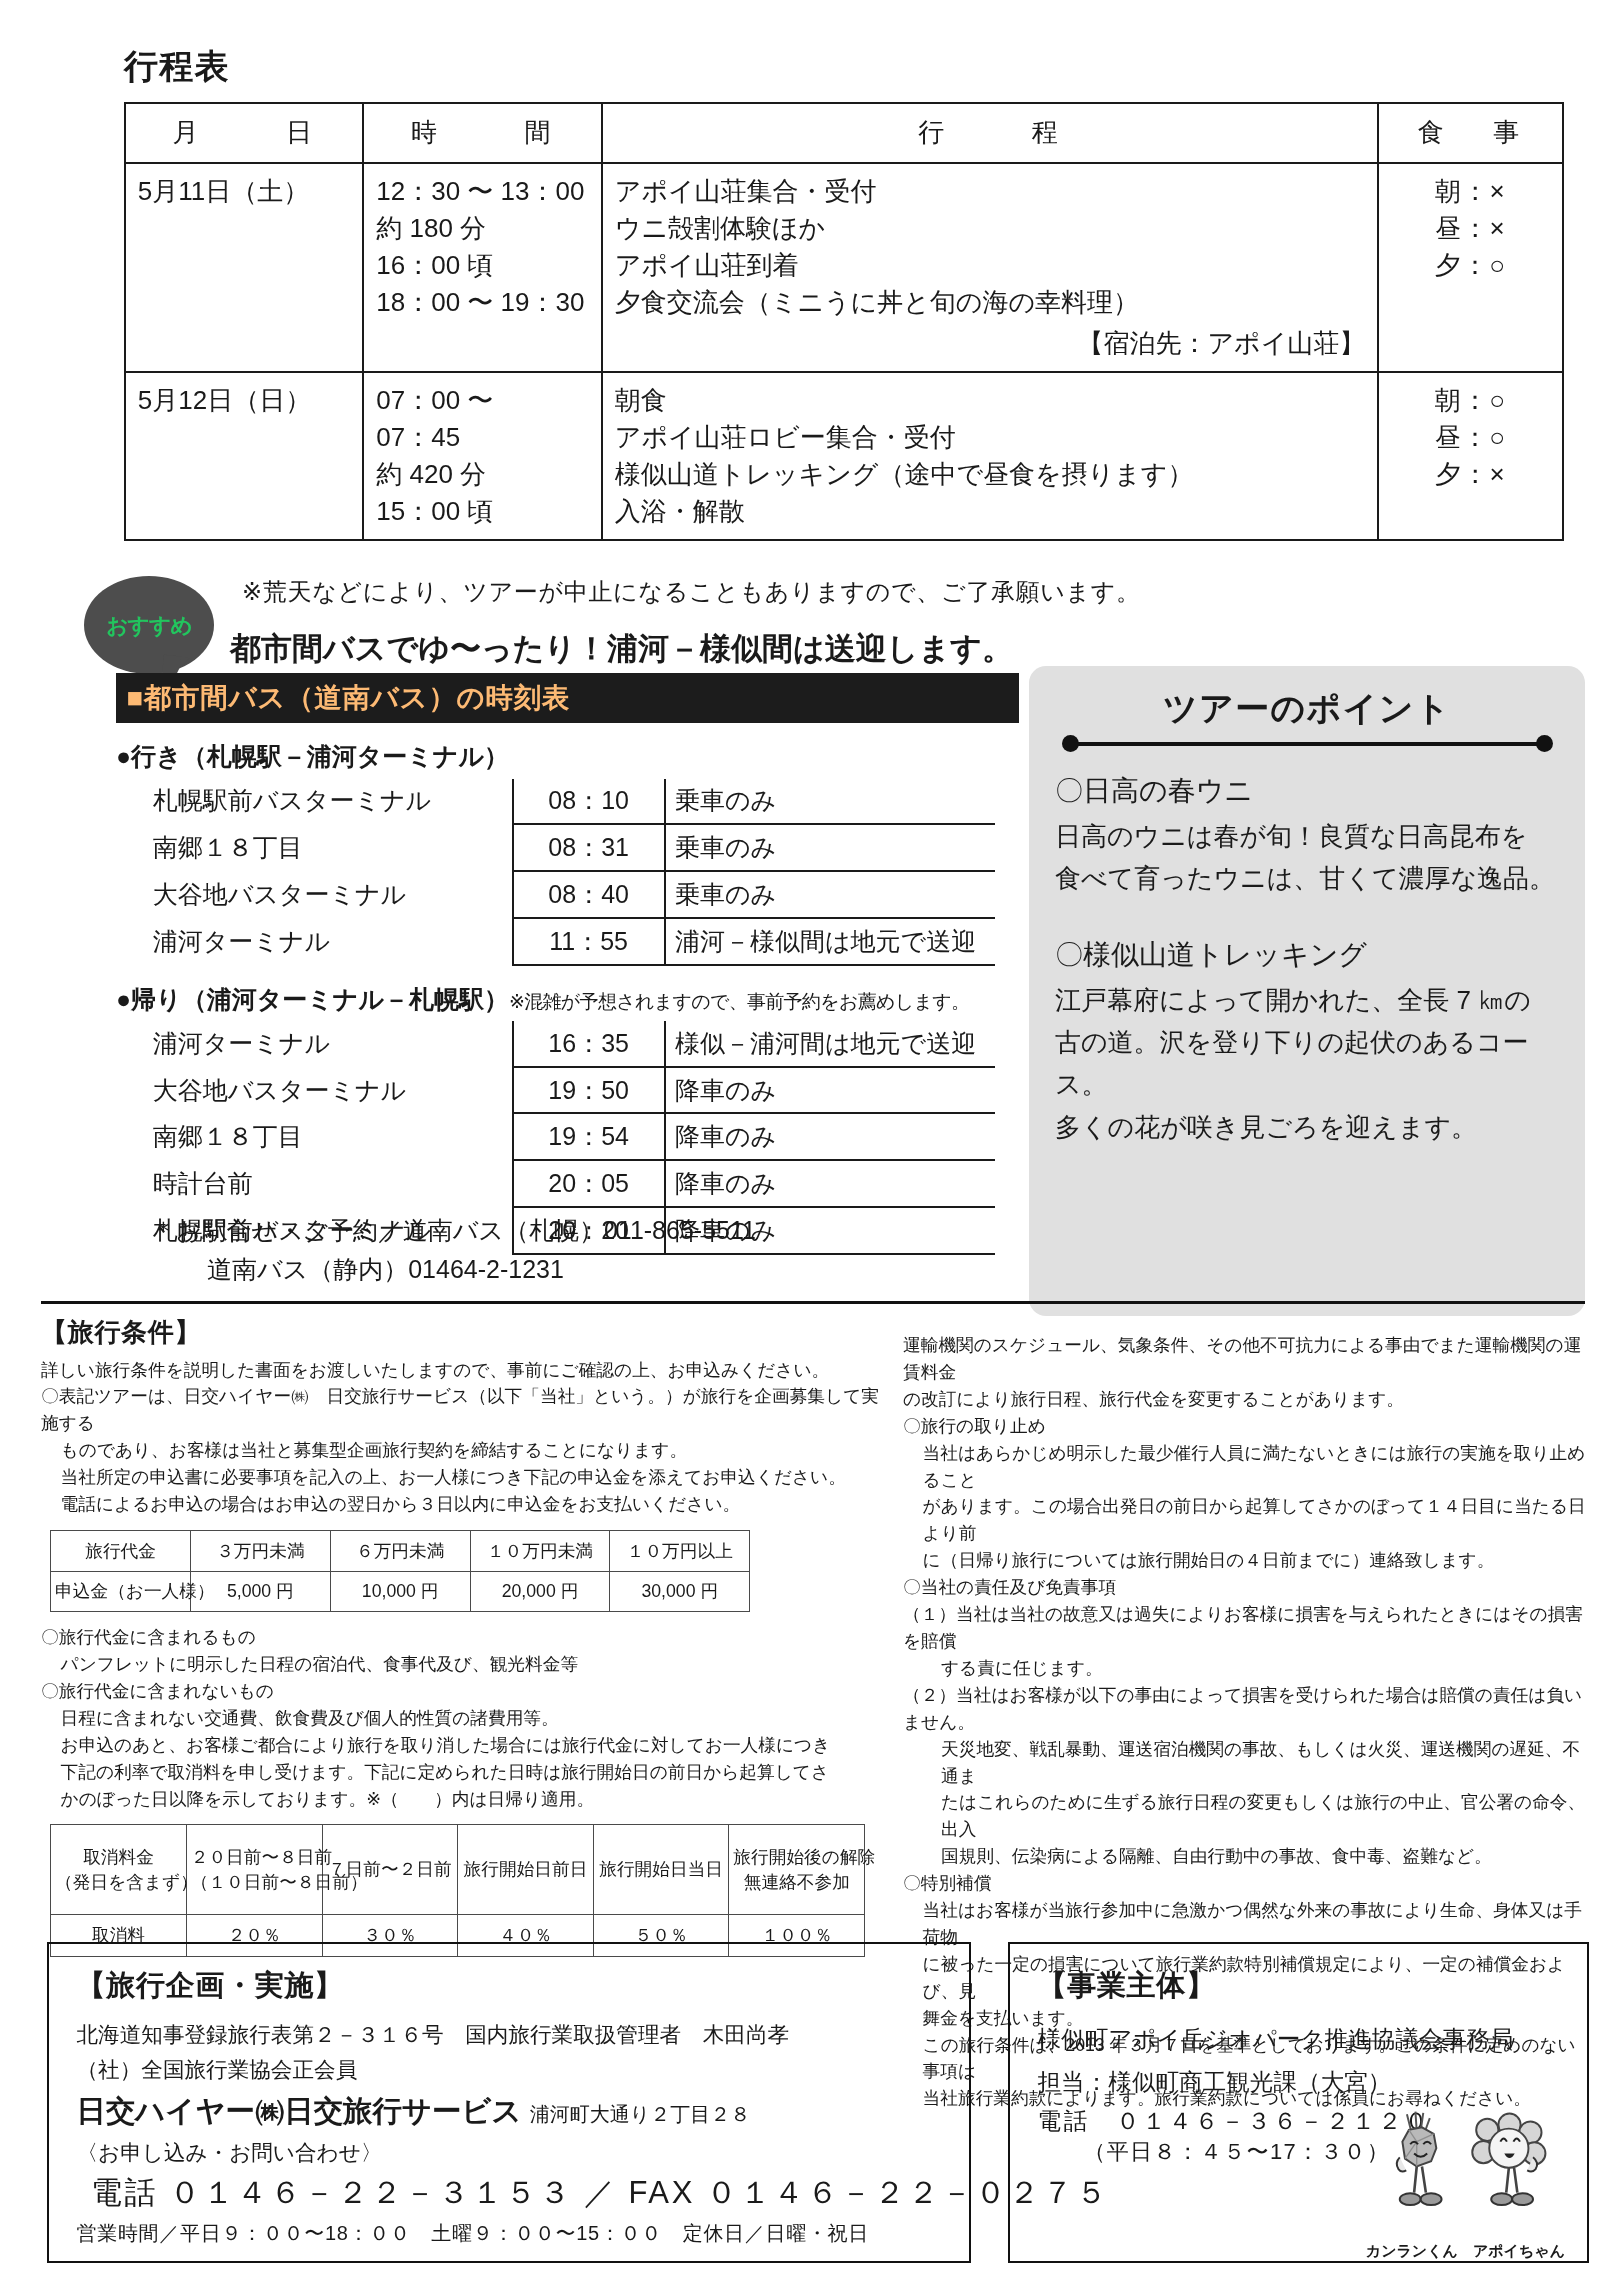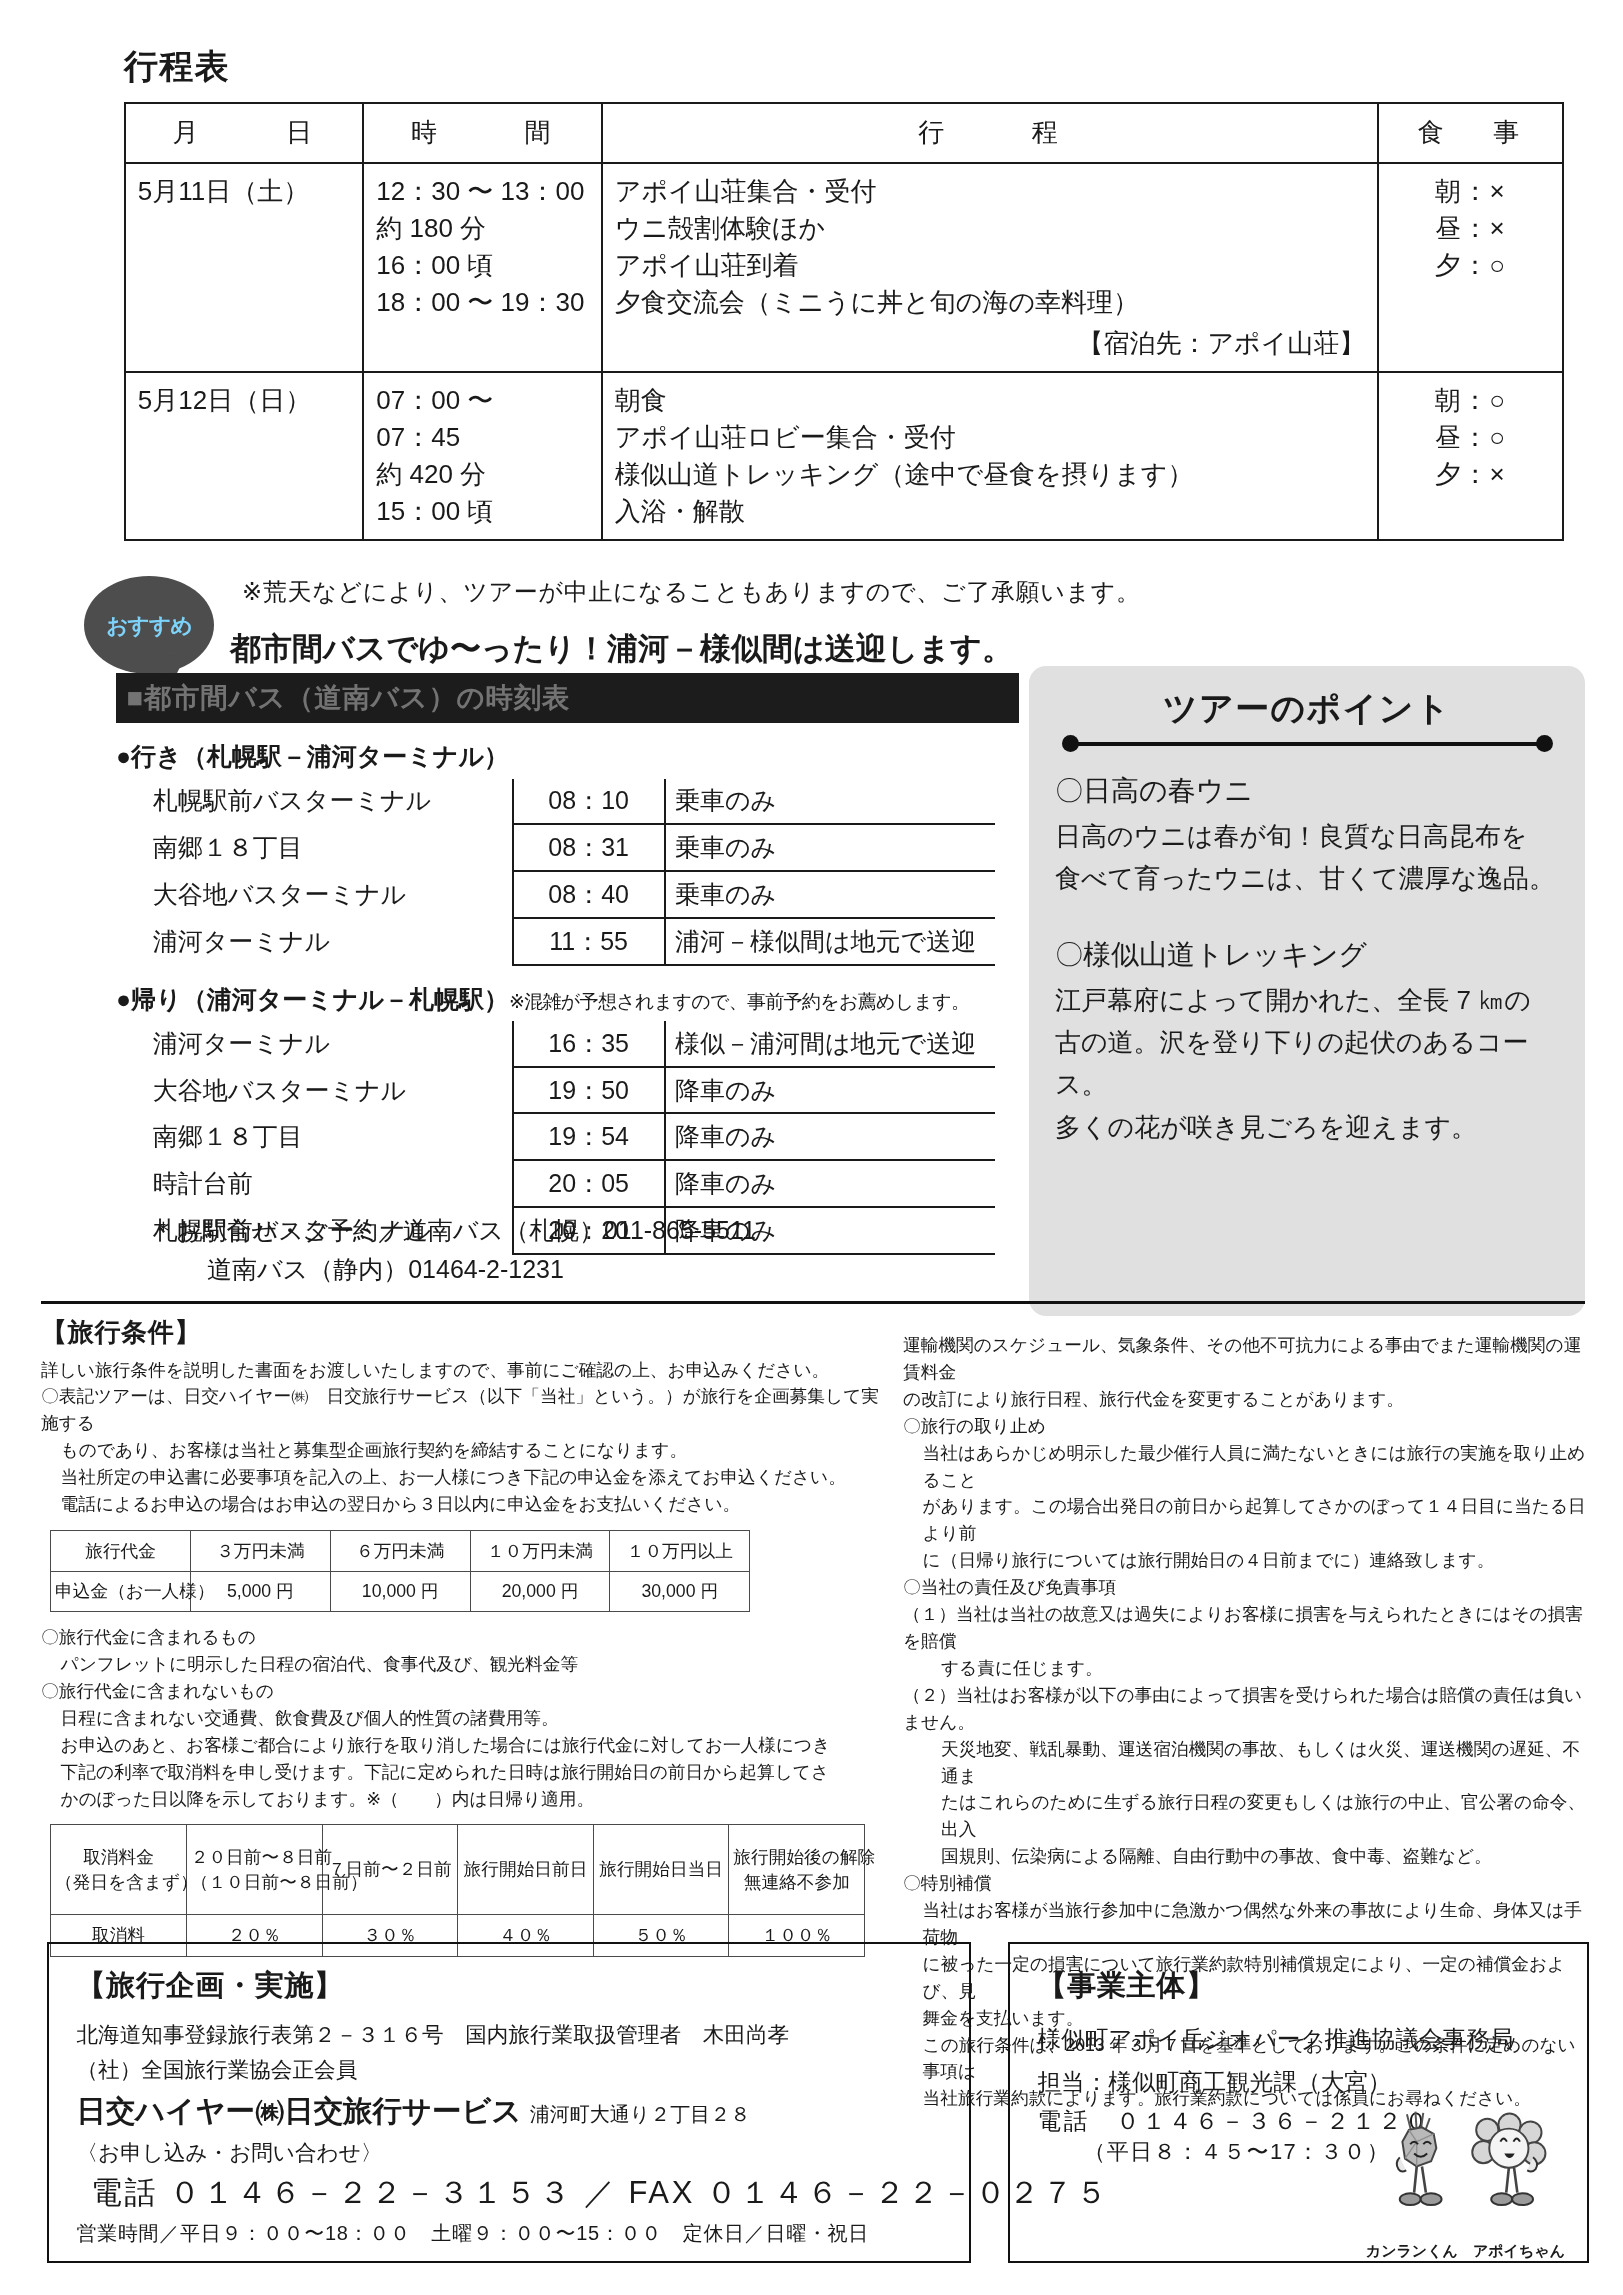--- a/index.html
+++ b/index.html
@@ -46,41 +46,41 @@
 
   
   #weather-note {
     position:absolute; left:242px; top:576px;
     font-size: 24px; letter-spacing: 0.7px; white-space: nowrap;
   }
   #recommend-bubble {
     position:absolute; left:84px; top:576px;
     width: 130px; height: 98px;
     background: #4d4d4d; border-radius: 50%;
-    color:#7dd3fc; display:flex; align-items:center; justify-content:center;
+    color:#22c55e; display:flex; align-items:center; justify-content:center;
     font-size: 21.6px; font-weight: 600; letter-spacing: -0.7px;
   }
   #recommend-bubble::after{
     content:""; position:absolute; left: 77px; top: 80px;
     width:0;height:0;
     border-left: 17px solid #4d4d4d;
     border-right: 9.2px solid transparent;
     border-top: 11.8px solid #4d4d4d;
     border-bottom: 46px solid transparent;
     transform: rotate(6deg);
   }
   #bus-lead {
     position:absolute; left:230px; top:628px;
     font-size: 31px; font-weight: 700; letter-spacing: 0px; white-space: nowrap;
   }
 
   
   #bus-block { position:absolute; left:116px; top:673px; width: 903px; }
   #bus-header {
-    background: #1c1c1c; color:#737373;
+    background: #1c1c1c; color:#fdba74;
     font-size: 27.5px; font-weight: 800; letter-spacing: 0.7px;
     padding: 6.5px 10.5px 7.9px 10.5px;
   }
   .bus-group-title {
     font-size: 25px; font-weight: 700; margin: 17px 0 5.2px 0; white-space: nowrap;
   }
   .bus-group-title .sub { font-size: 19px; font-weight: 400; letter-spacing:-0.7px; }
   table.bus { border-collapse: collapse; width: 851px; margin-left: 27.5px; table-layout: fixed; }
   table.bus td {
     border-bottom: 2px solid #1a1a1a;

